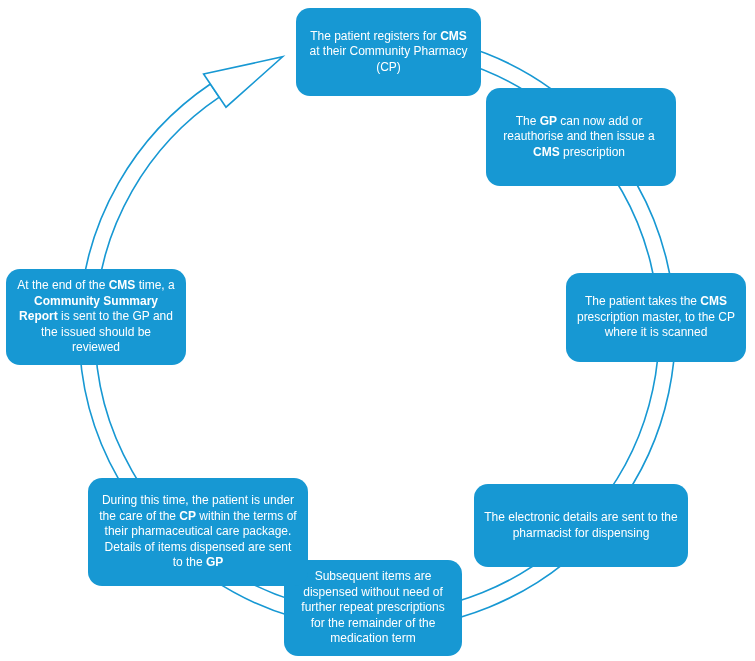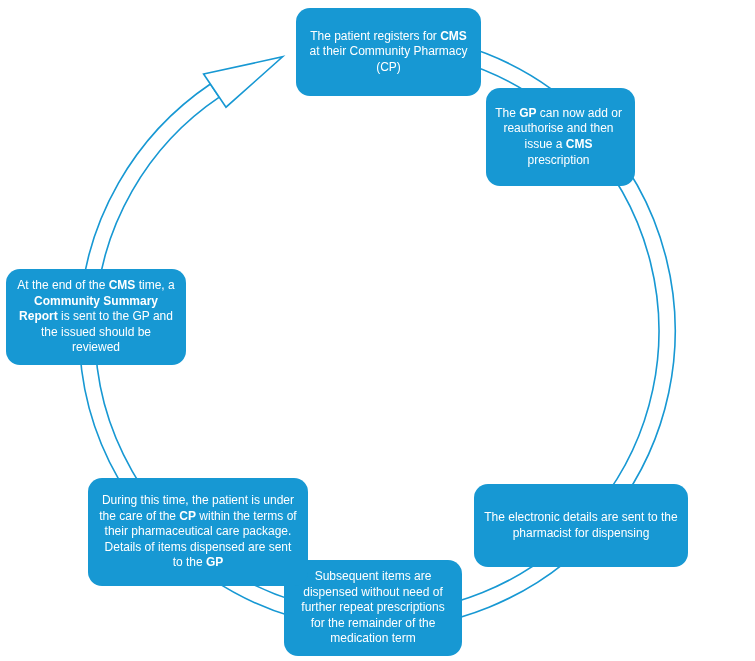--- a/index.html
+++ b/index.html
@@ -42,21 +42,21 @@
     text-align: center;
     padding: 8px 10px;
     box-sizing: border-box;
     font-size: 12px;
     line-height: 1.3;
   }
   .step-text { display: inline; }
   .step-text .b { font-weight: bold; }
 
   .s1 { left: 296px; top: 8px;   width: 185px; height: 88px; }
-  .s2 { left: 486px; top: 88px;  width: 149px; height: 98px; padding-left: 6px; }
+  .s2 { left: 486px; top: 88px;  width: 190px; height: 98px; padding-left: 6px; }
   .s3 { left: 566px; top: 273px; width: 180px; height: 89px; }
   .s4 { left: 474px; top: 484px; width: 214px; height: 83px; }
   .s5 { left: 284px; top: 560px; width: 178px; height: 96px; }
   .s6 { left: 88px;  top: 478px; width: 220px; height: 108px; }
   .s7 { left: 6px;   top: 269px; width: 180px; height: 96px; }
   .s8 { left: 88px;  top: 88px;  width: 180px; height: 83px; }
 </style>
 </head>
 <body>
 
@@ -66,20 +66,23 @@
     <path class="ring" d="M 325.3 37.5 A 298 298 0 1 1 210.4 84.0 L 219.3 97.2 A 282 282 0 1 0 328.0 53.3 Z"></path>
     <polygon class="arrowhead" points="203.6,74.0 226.0,107.2 282.6,56.8"></polygon>
   </svg>
 
   <div class="step s1">
     <div class="step-text"><span>The patient registers for </span><span class="b">CMS</span><span> at their Community Pharmacy (CP)</span></div>
   </div>
   <div class="step s2">
     <div class="step-text"><span>The </span><span class="b">GP</span><span> can now add or reauthorise and then issue a </span><span class="b">CMS</span><span> prescription</span></div>
   </div>
+  <div class="step s3">
+    <div class="step-text"><span>The patient takes the </span><span class="b">CMS</span><span> prescription master, to the CP  where it is scanned</span></div>
+  </div>
   <div class="step s4">
     <div class="step-text"><span>The electronic details  are sent to the pharmacist for dispensing</span></div>
   </div>
   <div class="step s5">
     <div class="step-text"><span>Subsequent items are dispensed without need of further repeat prescriptions for the remainder of the medication term</span></div>
   </div>
   <div class="step s6">
     <div class="step-text"><span>During this time, the patient is under the care of the </span><span class="b">CP</span><span> within the terms of their pharmaceutical care package. Details of items dispensed are sent to the </span><span class="b">GP</span></div>
   </div>
   <div class="step s7">

